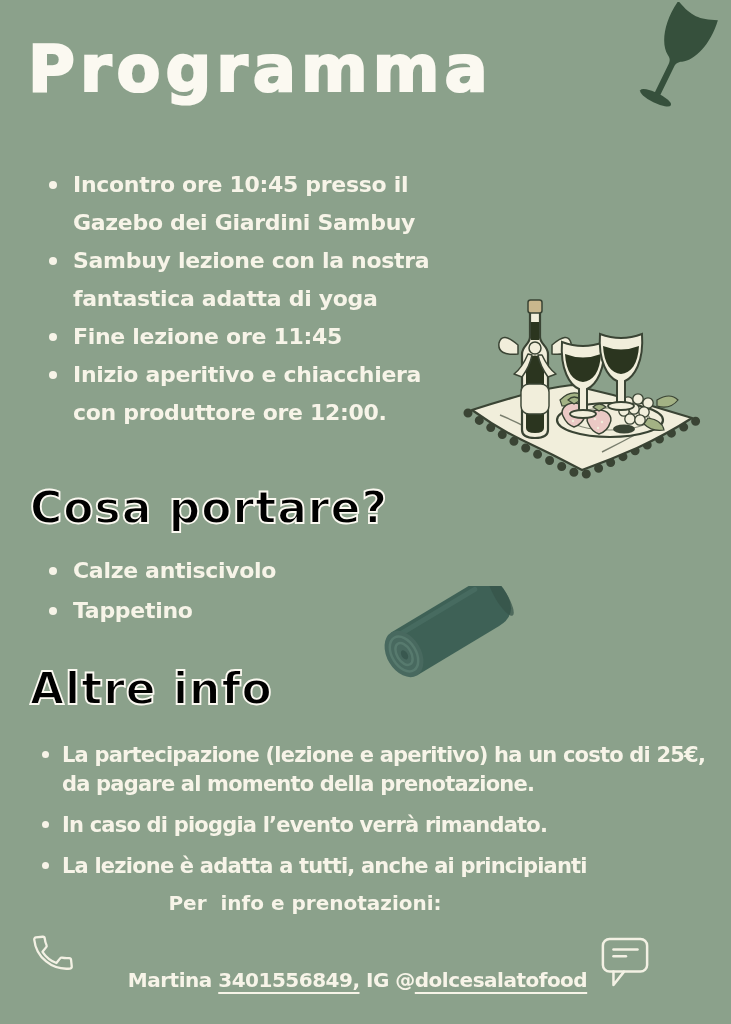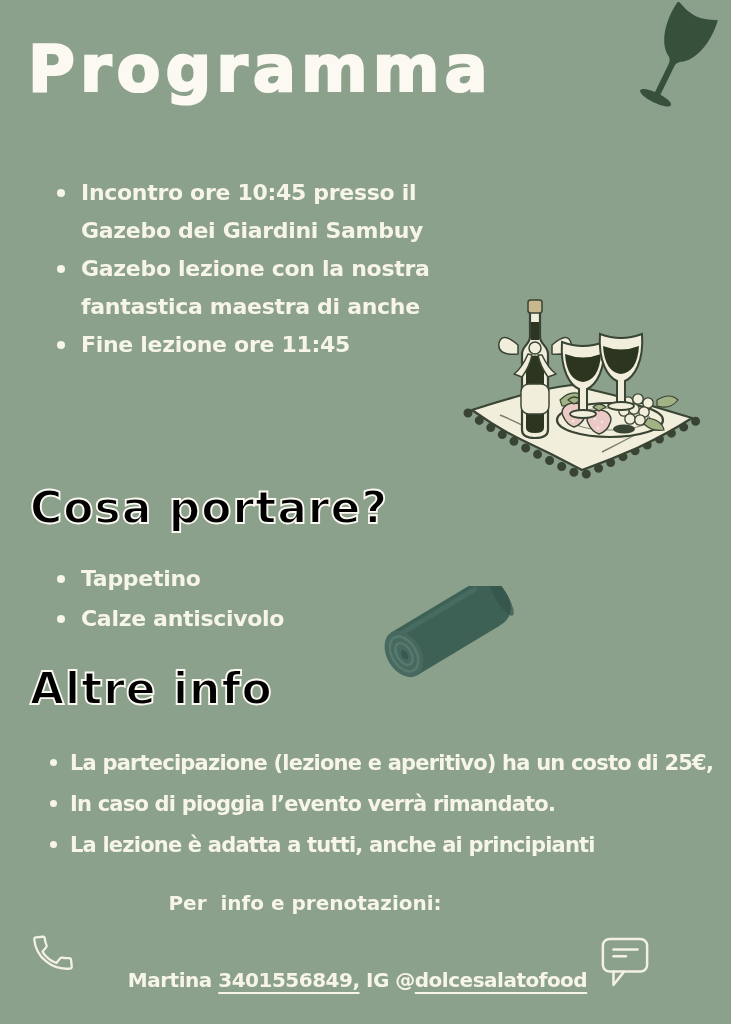--- a/index.html
+++ b/index.html
@@ -13,21 +13,21 @@
     font-size:64px;font-weight:800;letter-spacing:5px;line-height:1.1;
     color:#FBF9F1;-webkit-text-stroke:2.2px #FBF9F1;
   }
   .h2{
     position:absolute;margin:0;left:30px;
     font-size:44px;font-weight:800;letter-spacing:1px;line-height:1.05;
     color:#000000;-webkit-text-stroke:1.8px #FBF9F1;
   }
   #cosa-heading{top:485px;}
   #altre-heading{top:666px;}
-  ul.blist{list-style:none;margin:16px;padding:0;position:absolute;}
+  ul.blist{list-style:none;margin:8px;padding:0;position:absolute;}
   ul.blist li{position:relative;padding-left:27px;font-weight:bold;}
   ul.blist li::before{
     content:"";position:absolute;left:3px;width:8px;height:8px;border-radius:50%;
     background:#F7F4E8;
   }
   .ln{display:block;white-space:nowrap;}
   #programma-list{left:38px;top:158px;width:440px;font-size:22px;line-height:38px;letter-spacing:-0.3px;}
   #programma-list li::before{top:15px;}
   #cosa-list{left:38px;top:543px;width:420px;font-size:22px;line-height:40px;letter-spacing:-0.3px;}
   #cosa-list li::before{top:16px;}
@@ -58,25 +58,29 @@
       <ellipse cx="48" cy="100" rx="17" ry="5"></ellipse>
     </g>
   </svg>
 
   <ul class="blist" id="programma-list">
     <li>
       <span class="ln">Incontro ore 10:45 presso il</span>
       <span class="ln">Gazebo dei Giardini Sambuy</span>
     </li>
     <li>
-      <span class="ln">Gazebo lezione con la nostra</span>
-      <span class="ln">fantastica maestra di anche</span>
+      <span class="ln">Sambuy lezione con la nostra</span>
+      <span class="ln">fantastica adatta di yoga</span>
     </li>
     <li>
       <span class="ln">Fine lezione ore 11:45</span>
+    </li>
+    <li>
+      <span class="ln">Inizio aperitivo e chiacchiera</span>
+      <span class="ln">con produttore ore 12:00.</span>
     </li>
   </ul>
 
   <svg class="abs" style="left:452px;top:282px;" width="252" height="198" viewBox="0 0 252 198">
 
     <path d="M16,131 Q70,167 130,194 Q194,164 244,139" fill="none" stroke="#3A4434" stroke-width="9" stroke-dasharray="0 13.5" stroke-linecap="round"></path>
 
     <path d="M20,128 Q45,120 70,113 Q95,106 120,103 Q160,112 200,124 Q220,130 240,136
              Q215,152 185,166 Q158,178 130,188 Q100,172 70,158 Q45,146 20,128 Z" fill="#F1EEDB" stroke="#3A4434" stroke-width="2.2" stroke-linejoin="round"></path>
     <path d="M48,133 Q70,142 86,152 M150,170 Q170,160 192,148" fill="none" stroke="#3A4434" stroke-width="1.4" opacity="0.65"></path>
@@ -140,44 +144,45 @@
       <path d="M110,60 C108,88 118,103 127,107 L127,129 L135,129 L135,107 C144,103 154,88 152,60 Q131,68 110,60 Z" fill="#F1EEDB" stroke="#3A4434" stroke-width="2"></path>
       <path d="M113,72 C114,90 121,99 131,100 C141,99 148,90 149,72 Q131,79 113,72 Z" fill="#2B351F"></path>
       <ellipse cx="131" cy="132" rx="13" ry="4" fill="#F1EEDB" stroke="#3A4434" stroke-width="1.8"></ellipse>
     </g>
   </svg>
 
   <h2 class="h2" id="cosa-heading">Cosa portare?</h2>
 
   <ul class="blist" id="cosa-list">
     <li>
+      <span class="ln">Calze antiscivolo</span>
+    </li>
+    <li>
       <span class="ln">Tappetino</span>
-    </li>
-    <li>
-      <span class="ln">Calze antiscivolo</span>
     </li>
   </ul>
 
   <svg class="abs" style="left:374px;top:586px;" width="150" height="110" viewBox="0 0 150 110">
     <g transform="translate(30,68) rotate(-31)">
       <path d="M0,-25 L96,-25 Q119,-25 119,0 Q119,25 96,25 L0,25 Z" fill="#3E6156"></path>
       <path d="M4,-19 L94,-19" stroke="#4A6E63" stroke-width="5" stroke-linecap="round" opacity="0.8"></path>
       <ellipse cx="113" cy="0" rx="6" ry="23" fill="#365349" opacity="0.7"></ellipse>
       <ellipse cx="0" cy="0" rx="17" ry="25" fill="#48695F"></ellipse>
       <ellipse cx="0" cy="0" rx="12" ry="19" fill="none" stroke="#577A6E" stroke-width="2.5"></ellipse>
       <ellipse cx="0" cy="0" rx="7" ry="12" fill="none" stroke="#577A6E" stroke-width="2.5"></ellipse>
       <ellipse cx="0" cy="1" rx="3" ry="5" fill="#39584F"></ellipse>
     </g>
   </svg>
 
   <h2 class="h2" id="altre-heading">Altre info</h2>
 
   <ul class="blist" id="altre-list">
     <li>
       <span class="ln">La partecipazione (lezione e aperitivo) ha un costo di 25€,</span>
+      <span class="ln">da pagare al momento della prenotazione.</span>
     </li>
     <li>
       <span class="ln">In caso di pioggia l’evento verrà rimandato.</span>
     </li>
     <li>
       <span class="ln">La lezione è adatta a tutti, anche ai principianti</span>
     </li>
   </ul>
 
   <div class="info-line">Per  info e prenotazioni:</div>

